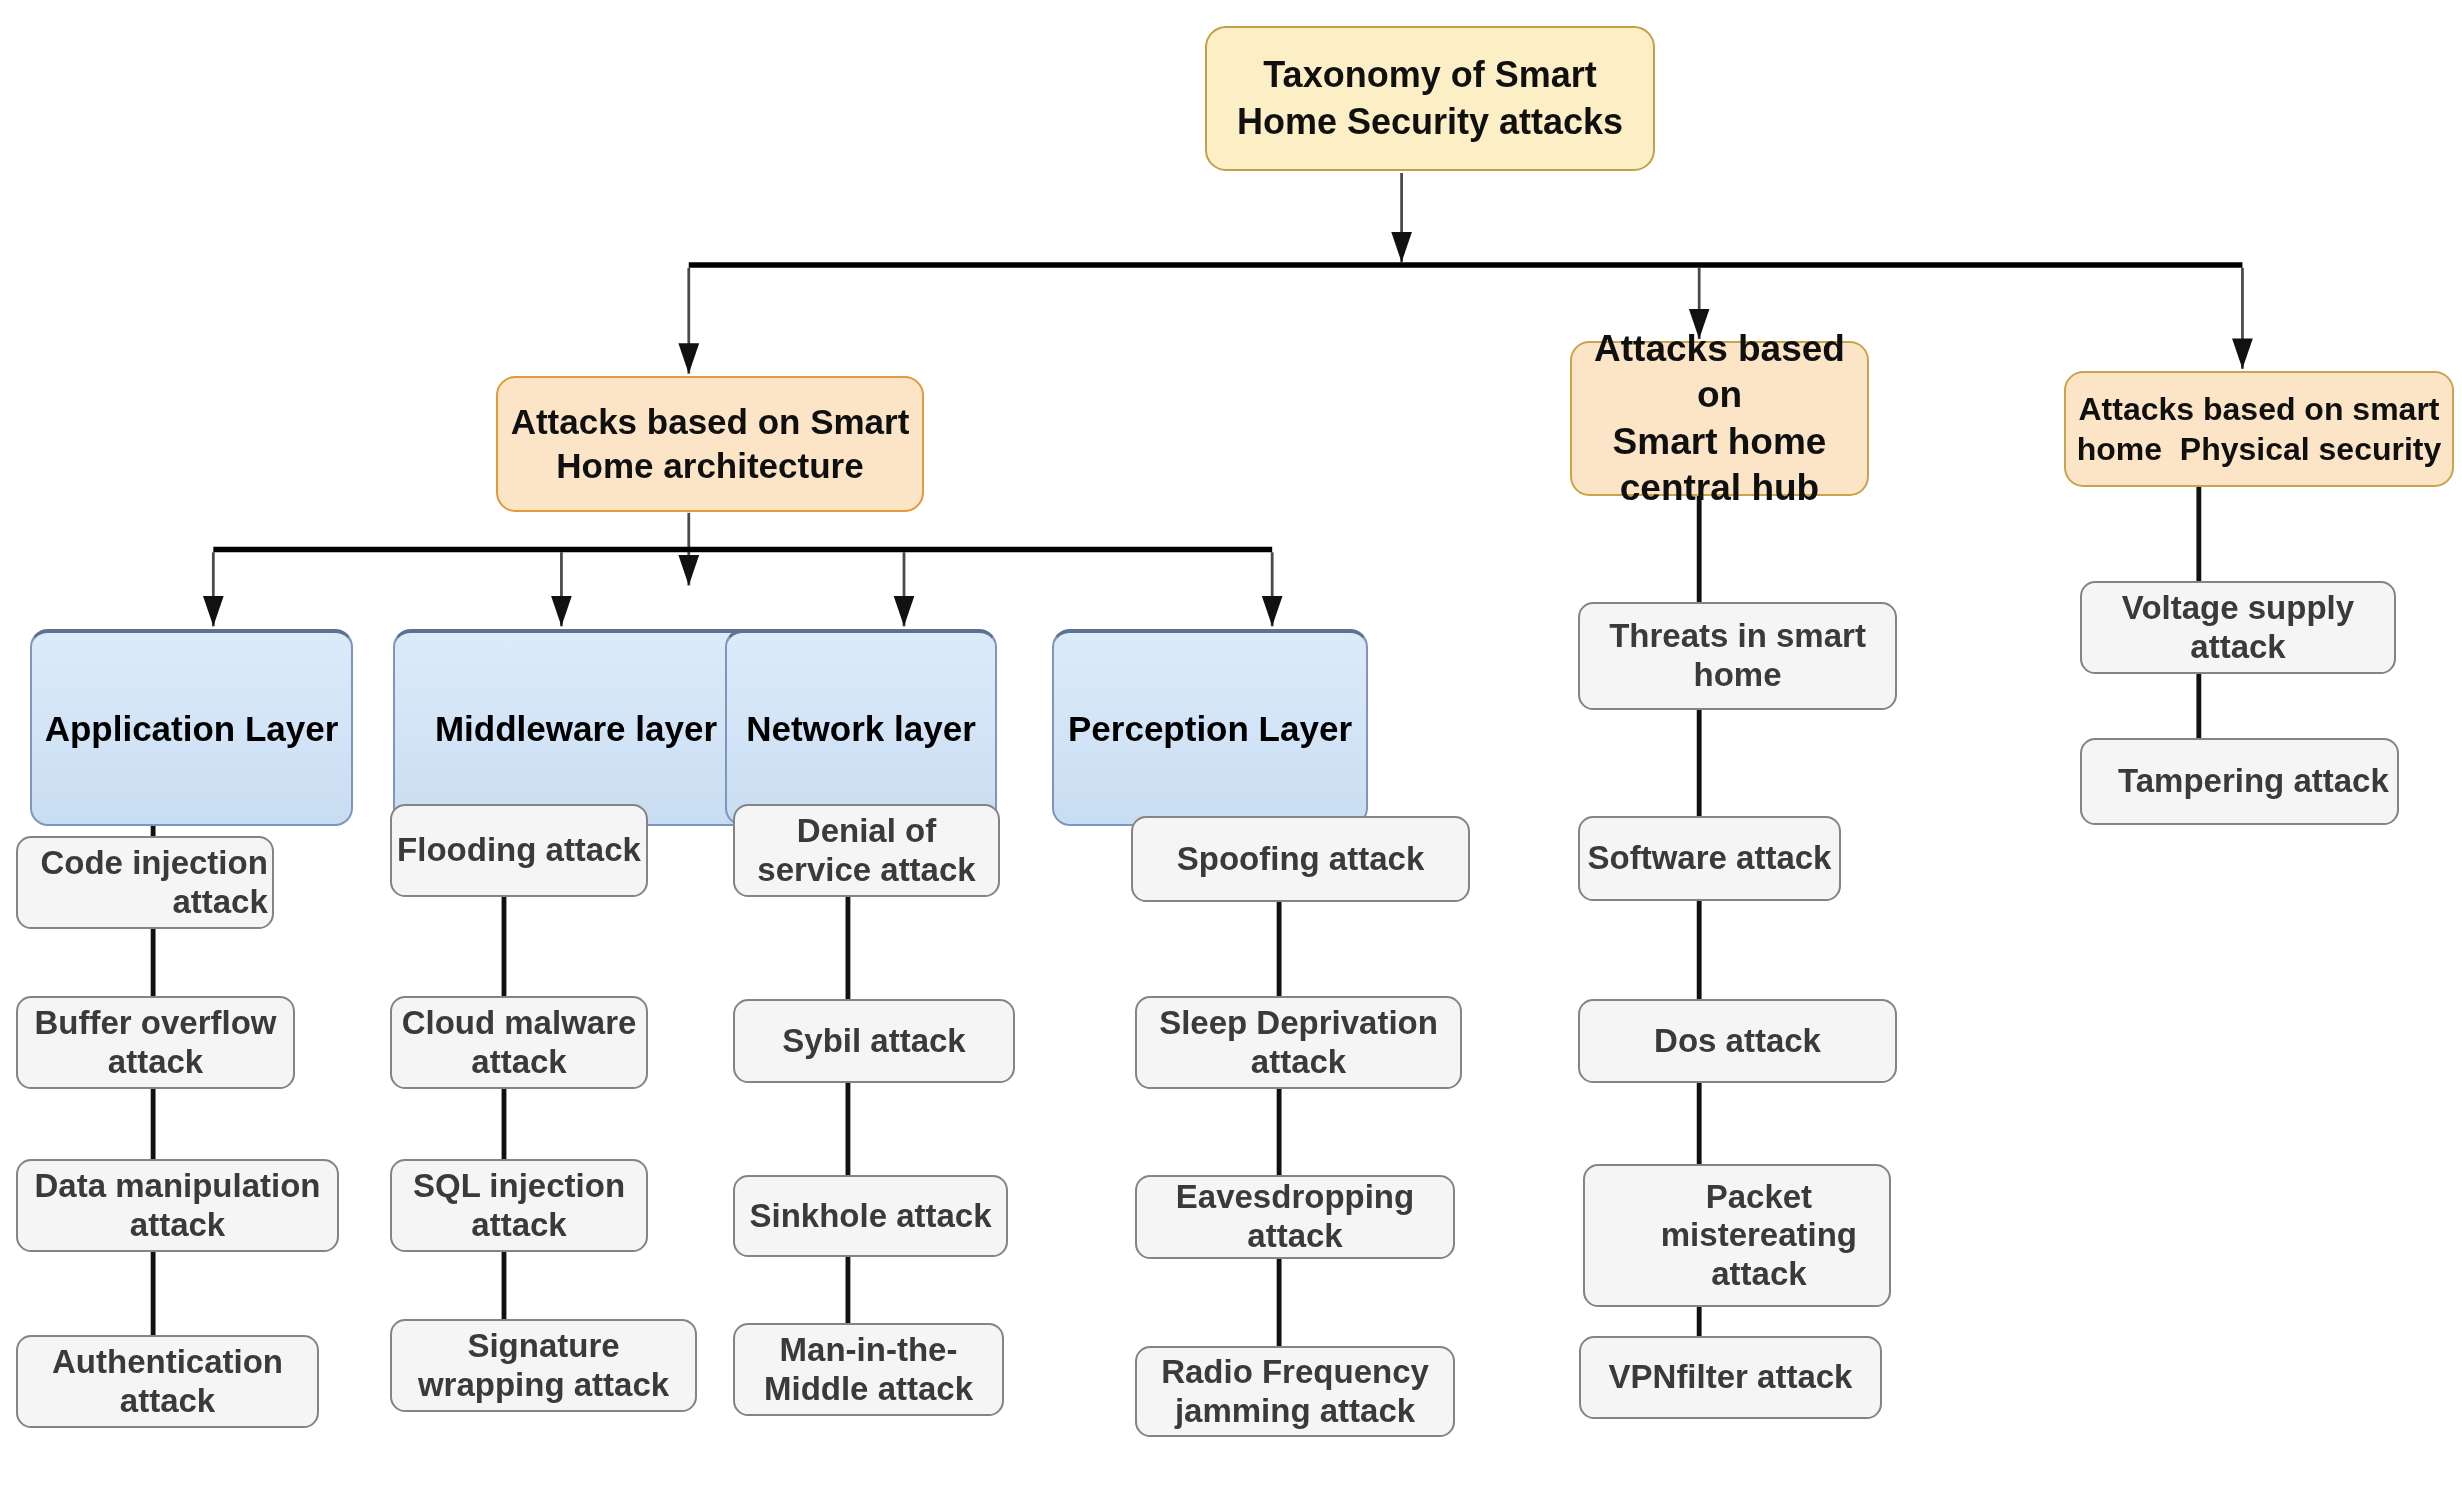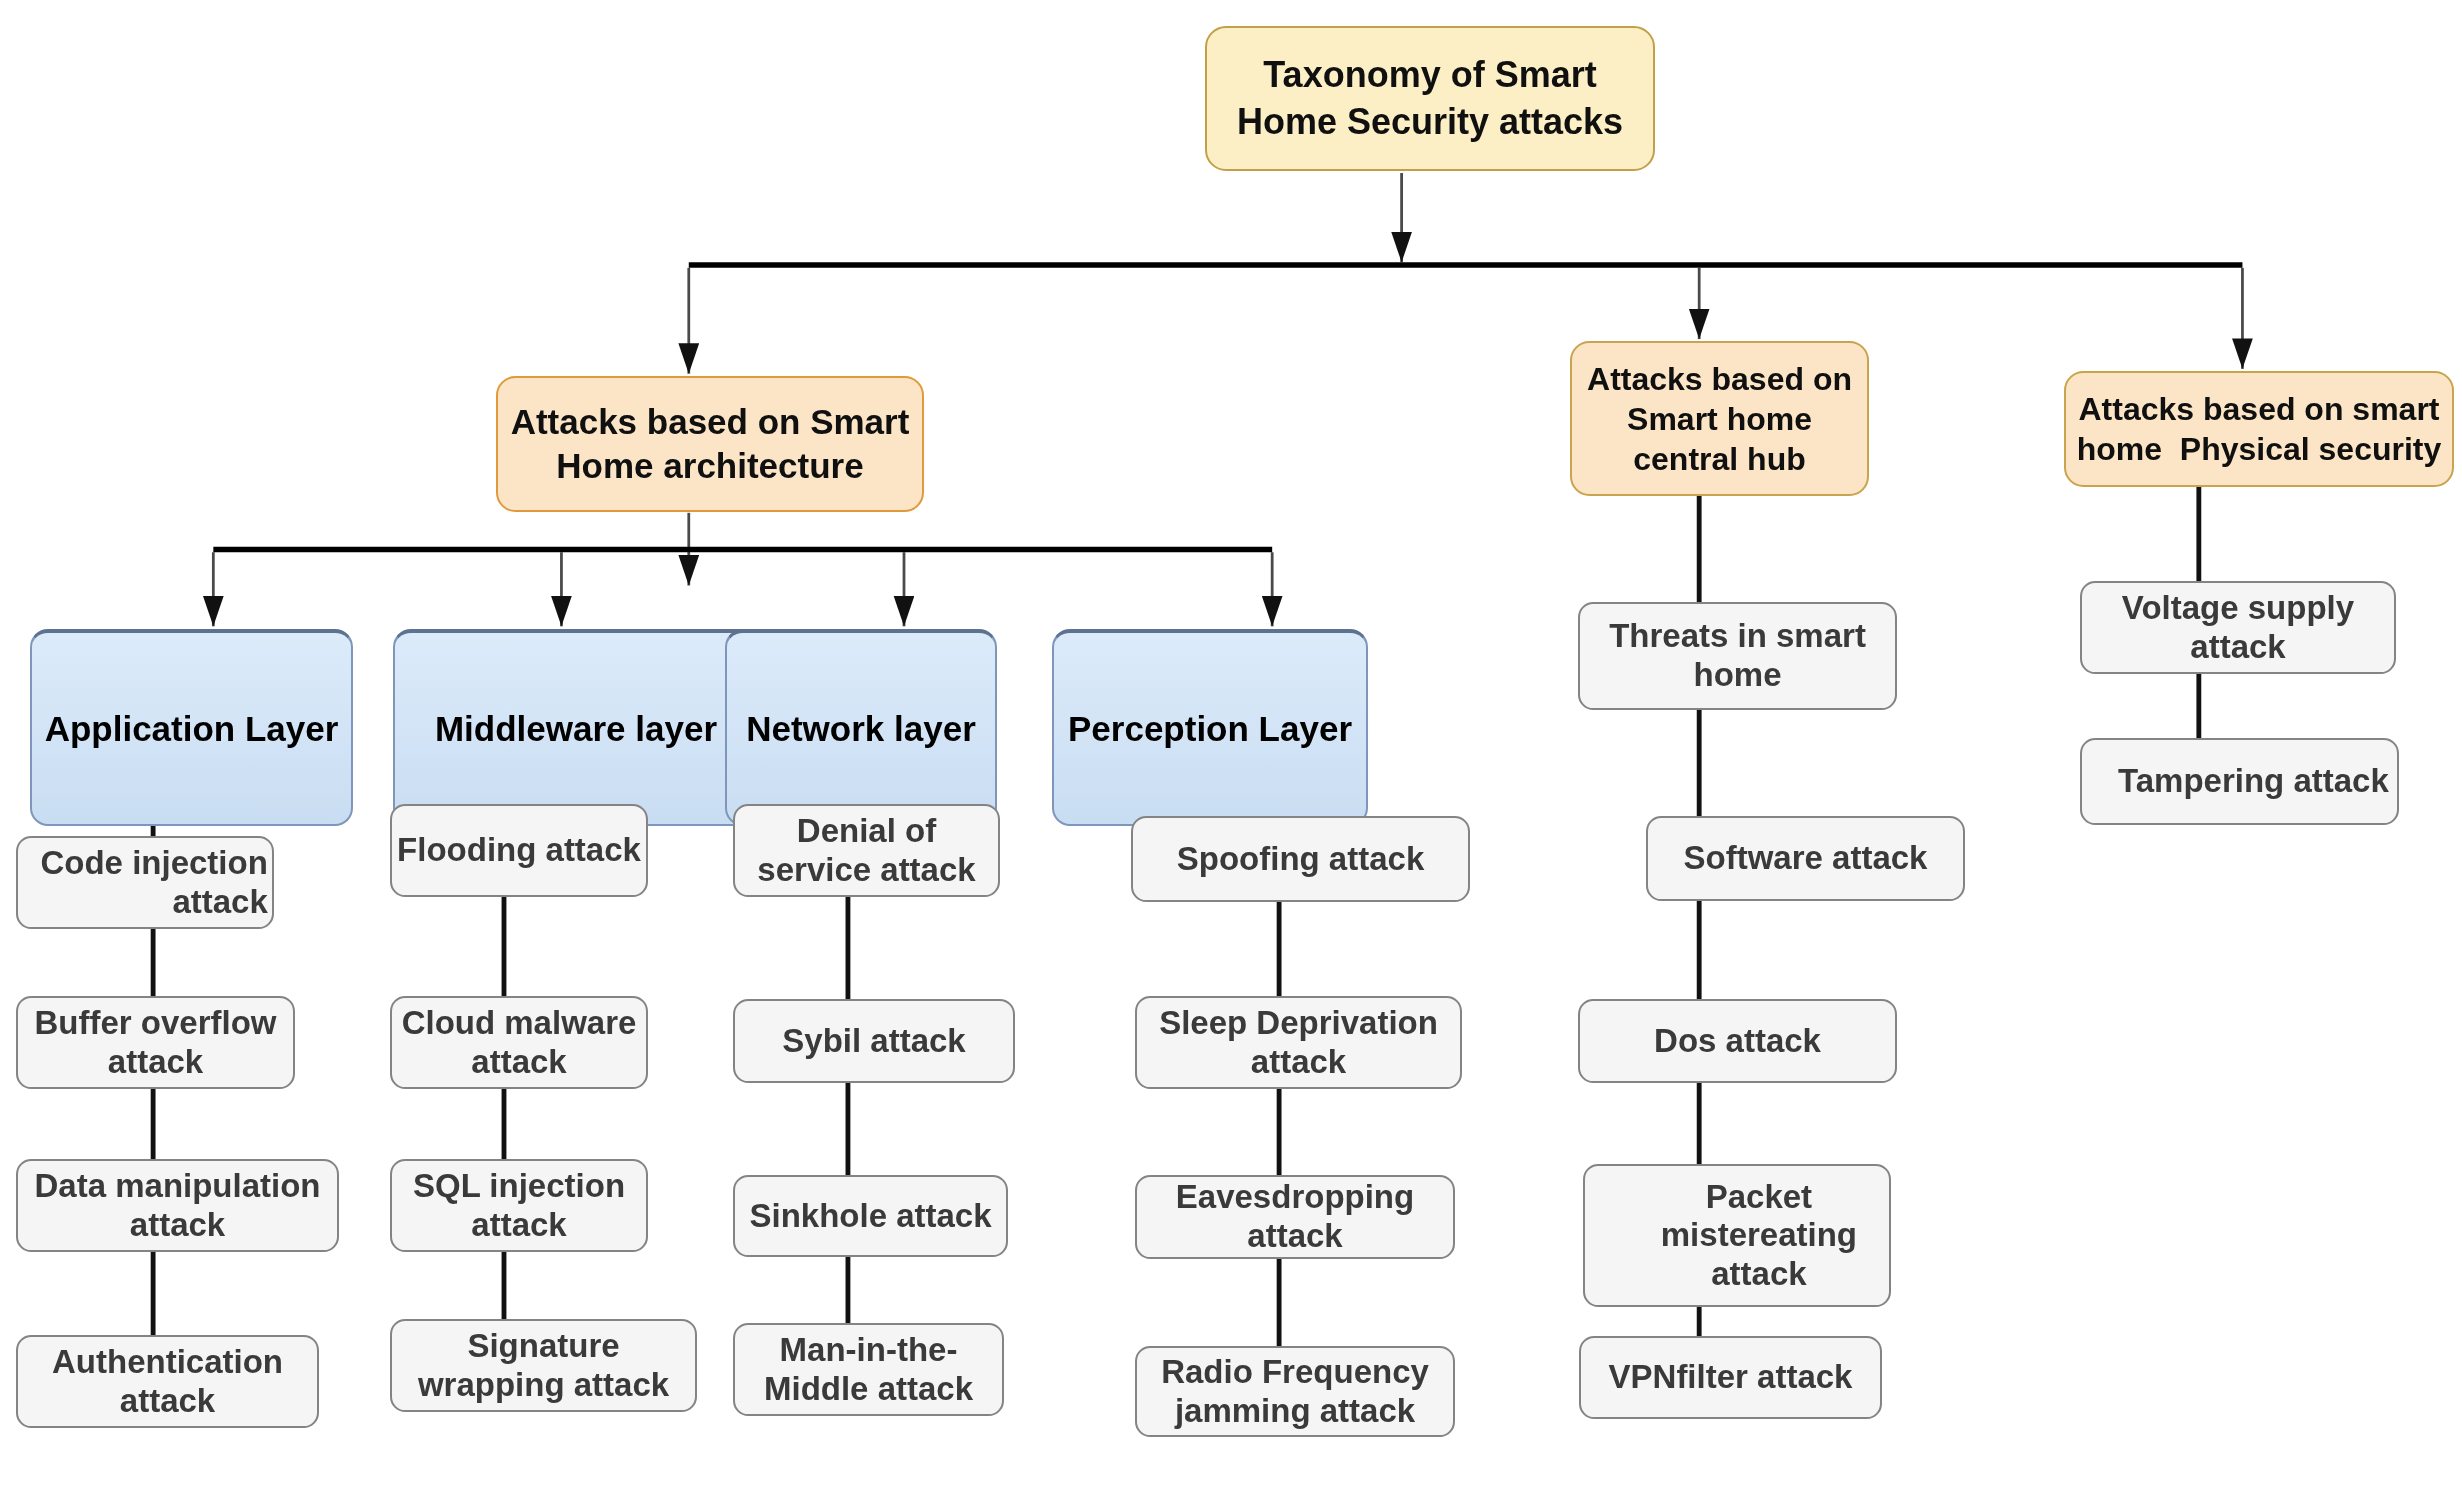--- a/index.html
+++ b/index.html
@@ -27,21 +27,21 @@
     white-space:pre-line;
   }
   .branch{
     background:var(--branch_fill);
     border:2.8px solid var(--branch_border);
     border-radius:19.4px;
     font-size:35px;line-height:1.25;color:#101010;
     white-space:pre-line;
   }
   .branch.gold{border-color:var(--branch_border_gold);}
-  .branch.hub{font-size:32px;}
+  .branch.hub{font-size:37px;}
   .branch.phys{font-size:32px;white-space:pre-wrap;}
   .layer{
     background:linear-gradient(180deg, var(--layer_fill) 0%, #c9ddf2 100%);
     border:2.1px solid var(--layer_border);
     border-top:4.8px solid #5d7191;
     border-radius:18px;
     font-size:35px;line-height:1.2;color:#000000;
   }
   .leaf{
     background:var(--leaf_fill);
@@ -126,20 +126,20 @@
 <div class="box leaf" style="left:733px;top:999px;width:282px;height:84px;text-align:center;">Sybil attack</div>
 <div class="box leaf" style="left:733px;top:1175px;width:275px;height:82px;">Sinkhole attack</div>
 <div class="box leaf" style="left:733px;top:1323px;width:271px;height:93px;">Man-in-the-Middle attack</div>
 
 <div class="box leaf" style="left:1131px;top:816px;width:339px;height:86px;">Spoofing attack</div>
 <div class="box leaf" style="left:1135px;top:996px;width:327px;height:93px;">Sleep Deprivation attack</div>
 <div class="box leaf" style="left:1135px;top:1175px;width:320px;height:84px;">Eavesdropping attack</div>
 <div class="box leaf" style="left:1135px;top:1346px;width:320px;height:91px;">Radio Frequency jamming attack</div>
 
 <div class="box leaf" style="left:1578px;top:602px;width:319px;height:108px;">Threats in smart home</div>
-<div class="box leaf" style="left:1646px;top:816px;width:319px;height:85px;">Software attack</div>
+<div class="box leaf" style="left:1578px;top:816px;width:263px;height:85px;">Software attack</div>
 <div class="box leaf" style="left:1578px;top:999px;width:319px;height:84px;">Dos attack</div>
 <div class="box leaf" style="left:1583px;top:1164px;width:308px;height:143px;padding-left:48px;">Packet mistereating attack</div>
 <div class="box leaf" style="left:1579px;top:1336px;width:303px;height:83px;">VPNfilter attack</div>
 
 <div class="box leaf" style="left:2080px;top:581px;width:316px;height:93px;">Voltage supply attack</div>
 <div class="box leaf" style="left:2080px;top:738px;width:319px;height:87px;padding-left:32px;">Tampering attack</div>
 
 
 </body></html>

